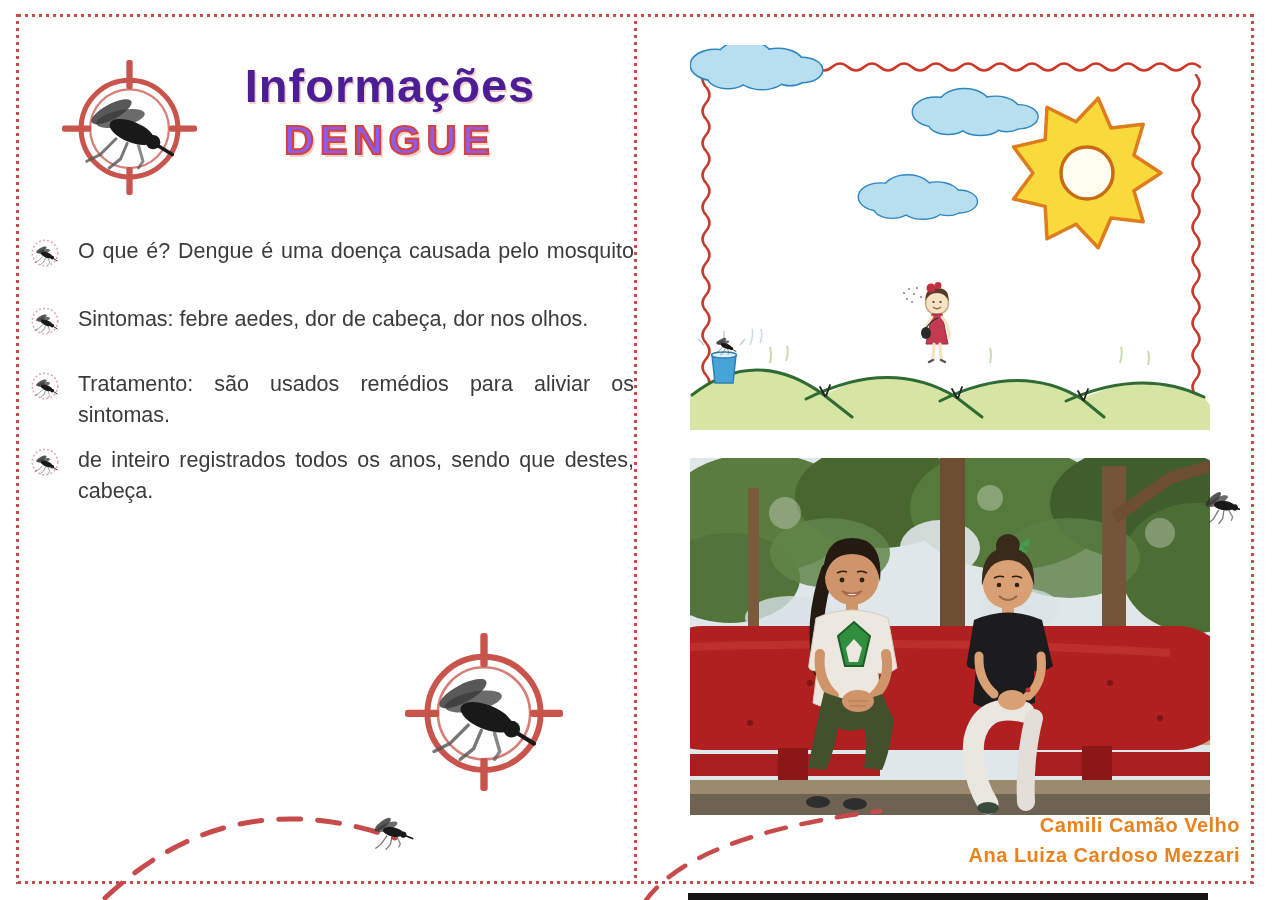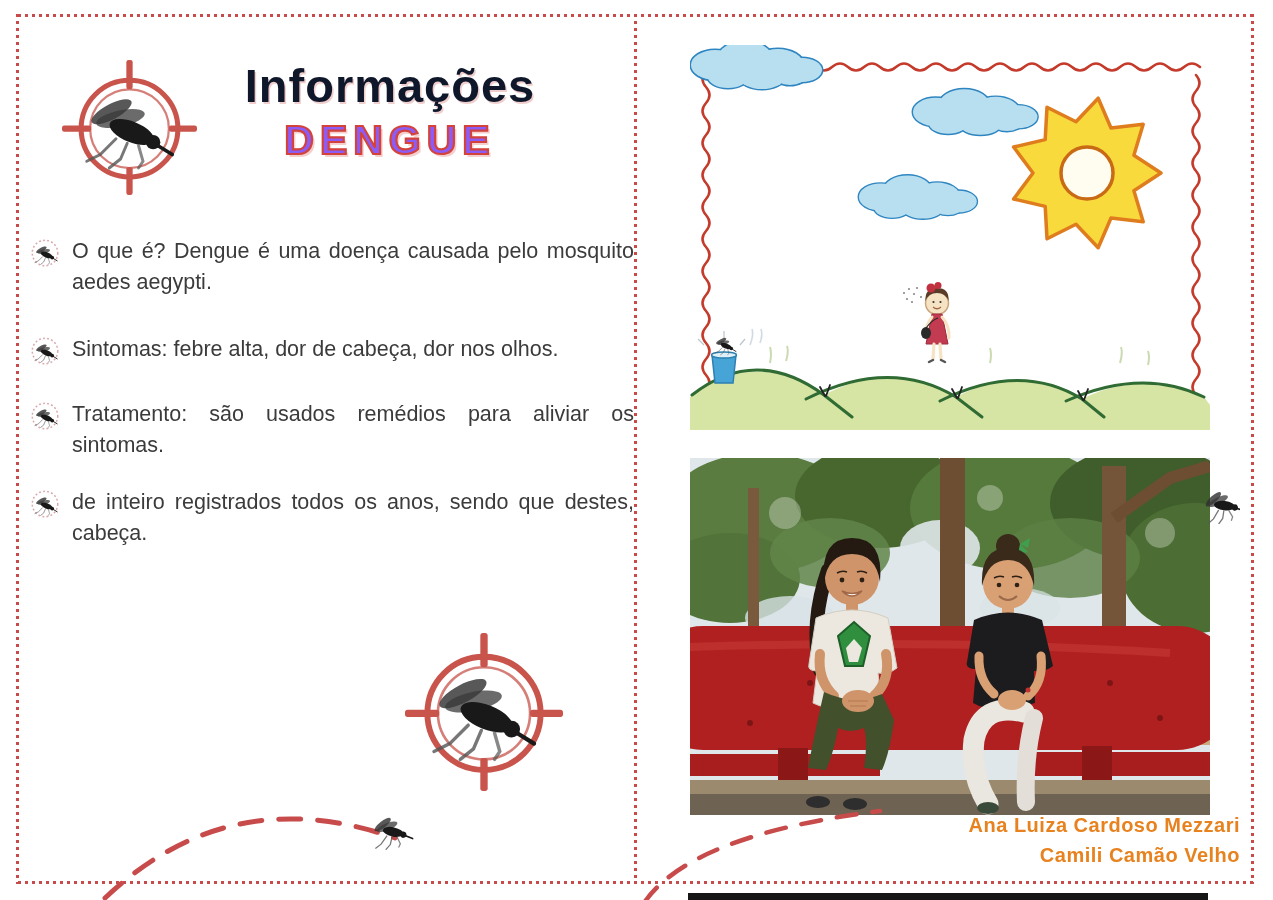--- a/index.html
+++ b/index.html
@@ -5,33 +5,33 @@
   html,body{margin:0;padding:0;background:#fff;}
   #canvas{
     position:relative;width:1273px;height:900px;background:#ffffff;overflow:hidden;
     font-family:"Liberation Sans", sans-serif;
   }
   
   .dot-h{position:absolute;height:3px;background:repeating-linear-gradient(90deg,#c84b4b 0 3px,transparent 3px 7px);}
   .dot-v{position:absolute;width:3px;background:repeating-linear-gradient(180deg,#c84b4b 0 3px,transparent 3px 7px);}
   
   .title-block{position:absolute;left:215px;top:58px;width:350px;text-align:center;}
-  .title-1{font-size:47px;font-weight:700;color:#0f172a;letter-spacing:1px;
+  .title-1{font-size:47px;font-weight:700;color:#4c1d95;letter-spacing:1px;
            text-shadow:1.5px 1.5px 0 rgba(190,60,55,.25);}
   .title-2{margin-top:4px;font-size:41px;font-weight:700;letter-spacing:6px;color:#8b5cf6;
            -webkit-text-stroke:2.2px #d4433b;
            text-shadow:2.5px 2.5px 0 rgba(214,96,88,.30);}
   .target{position:absolute;}
   .bullets{position:absolute;left:30px;top:236px;width:604px;}
-  .bullet-row{display:flex;gap:12px;}
+  .bullet-row{display:flex;gap:18px;}
   .bullet-row .b-icon{flex:0 0 30px;width:30px;height:30px;margin-top:2px;}
   .bullet-text{flex:1;font-size:21.5px;line-height:31px;color:#3b3b3b;}
   .bullet-line{text-align:justify;text-align-last:justify;}
   .bullet-line.last{text-align-last:auto;}
-  .mb1{margin-bottom:36px;}.mb2{margin-bottom:33px;}.mb3{margin-bottom:26px;}
+  .mb1{margin-bottom:36px;}.mb2{margin-bottom:33px;}.mb3{margin-bottom:14px;}
   
   .drawing{position:absolute;left:690px;top:45px;width:520px;height:385px;}
   .photo{position:absolute;left:690px;top:458px;width:520px;height:357px;}
   .credits{position:absolute;left:820px;top:810px;width:420px;text-align:right;
            color:#e8821e;font-weight:700;font-size:20px;line-height:30px;letter-spacing:.5px;}
   .overlay{position:absolute;left:0;top:0;width:1273px;height:900px;pointer-events:none;}
   .bottom-bar{position:absolute;left:688px;top:893px;width:520px;height:7px;background:#161616;}
   .fly{position:absolute;}
 </style>
 </head>
@@ -76,30 +76,29 @@
   </div>
 
   <div class="bullets">
     <div class="bullet-row mb1">
       <svg class="b-icon" viewBox="0 0 40 40">
         <circle cx="20" cy="20" r="17" fill="none" stroke="#dba8ad" stroke-width="2" stroke-dasharray="2.5 3"></circle>
         <use href="#mosquito" transform="translate(5,7) scale(0.78)"></use>
       </svg>
       <div class="bullet-text">
         <div class="bullet-line">O que é? Dengue é uma doença causada pelo mosquito</div>
-        <div class="bullet-line last">aedes aegypti.</div>
       </div>
     </div>
     <div class="bullet-row mb2">
       <svg class="b-icon" viewBox="0 0 40 40">
         <circle cx="20" cy="20" r="17" fill="none" stroke="#dba8ad" stroke-width="2" stroke-dasharray="2.5 3"></circle>
         <use href="#mosquito" transform="translate(5,7) scale(0.78)"></use>
       </svg>
       <div class="bullet-text">
-        <div class="bullet-line last">Sintomas: febre alta, dor de cabeça, dor nos olhos.</div>
+        <div class="bullet-line last">Sintomas: febre aedes, dor de cabeça, dor nos olhos.</div>
       </div>
     </div>
     <div class="bullet-row mb3">
       <svg class="b-icon" viewBox="0 0 40 40">
         <circle cx="20" cy="20" r="17" fill="none" stroke="#dba8ad" stroke-width="2" stroke-dasharray="2.5 3"></circle>
         <use href="#mosquito" transform="translate(5,7) scale(0.78)"></use>
       </svg>
       <div class="bullet-text">
         <div class="bullet-line last">Tratamento: são usados remédios para aliviar os sintomas.</div>
       </div>
@@ -291,22 +290,22 @@
       <ellipse cx="322" cy="242" rx="14" ry="10" fill="#d9a074"></ellipse>
       <ellipse cx="298" cy="350" rx="11" ry="6" fill="#3a4a3a"></ellipse>
     </g>
   </svg>
 
   <svg class="fly" style="left:1196px;top:484px;" width="44" height="40" viewBox="0 0 44 40">
     <use href="#mosquito" transform="translate(2,8) rotate(-15)"></use>
   </svg>
 
   <div class="credits">
+    <div>Camili Camão Velho</div>
     <div>Ana Luiza Cardoso Mezzari</div>
-    <div>Camili Camão Velho</div>
   </div>
 
   <svg class="overlay" viewBox="0 0 1273 900">
     <path d="M105,898 Q230,780 395,838" stroke="#c84b4b" stroke-width="5" fill="none" stroke-dasharray="22 17" stroke-linecap="round"></path>
     <path d="M644,903 Q690,835 880,811" stroke="#c84b4b" stroke-width="4.5" fill="none" stroke-dasharray="20 16" stroke-linecap="round"></path>
     <use href="#mosquito" transform="translate(368,816) rotate(-10)"></use>
   </svg>
 
   <div class="bottom-bar"></div>
 

